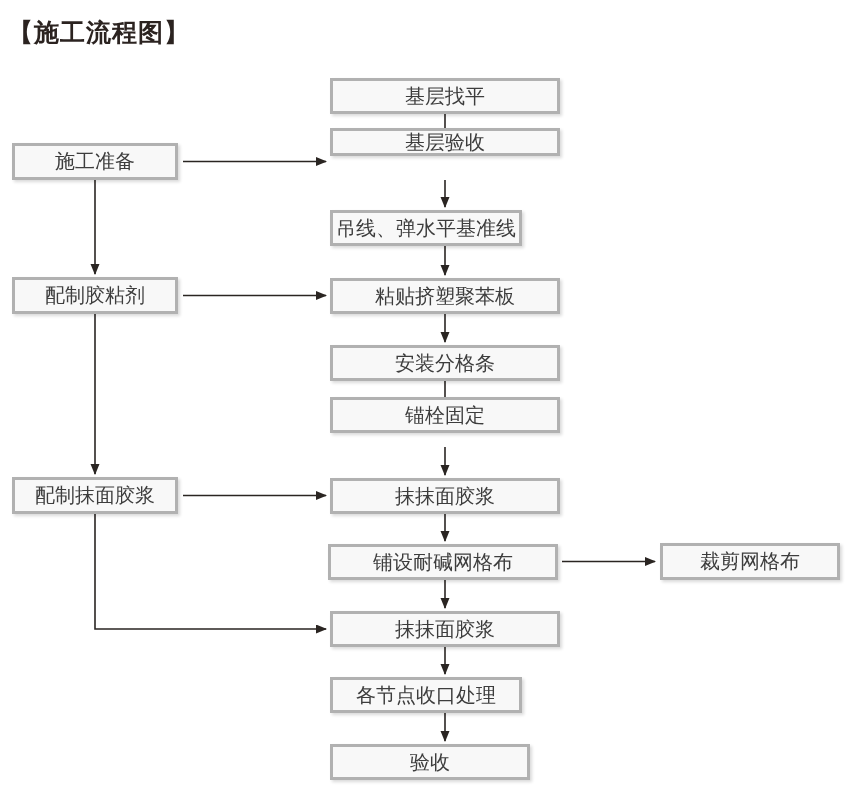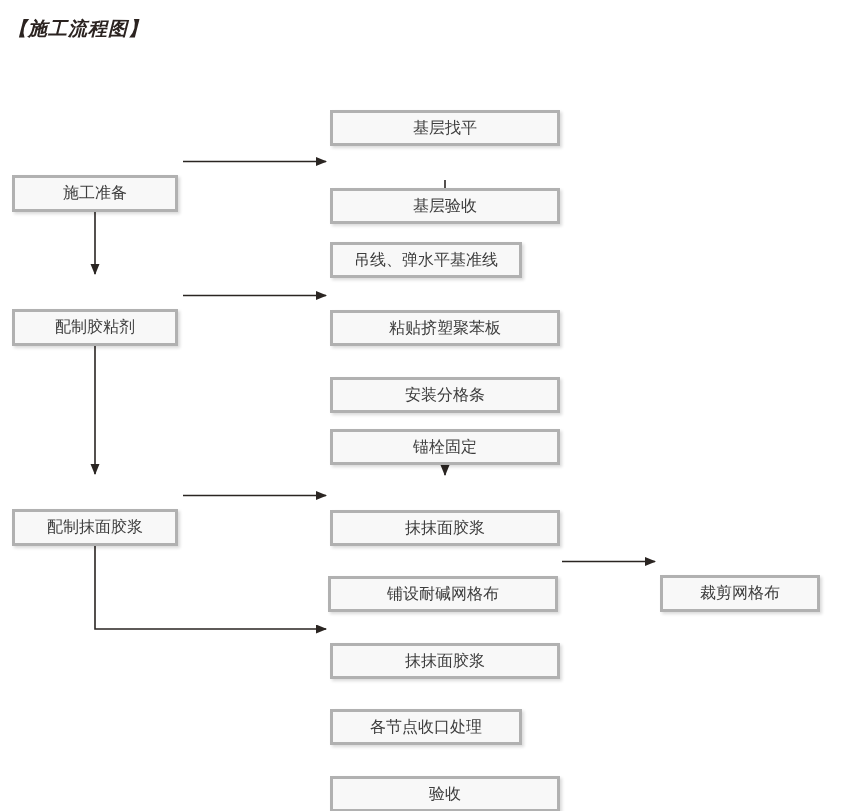--- a/index.html
+++ b/index.html
@@ -14,33 +14,31 @@
   html,body{background:var(--page-bg);}
   body{
     font-family:"DejaVu Sans","Liberation Sans",sans-serif;
     width:846px;height:811px;overflow:hidden;
   }
   .canvas{
     position:relative;width:846px;height:811px;background:var(--page-bg);
   }
   .page-title{
     position:absolute;left:8px;top:16px;
-    font-size:19px;font-weight:bold;color:var(--title);
+    font-size:25px;font-weight:bold;color:var(--title);
     letter-spacing:1px;
-    font-style:italic;
   }
   .node{
     position:absolute;
     display:flex;align-items:center;justify-content:center;
     background:var(--box-fill);
     border:3px solid var(--box-border);
     box-shadow:2px 2px 3px rgba(0,0,0,0.15);
-    font-size:16px;color:var(--text);
+    font-size:20px;color:var(--text);
     white-space:nowrap;
-    margin-top:32px;
   }
   svg.connectors{position:absolute;left:0;top:0;width:846px;height:811px;pointer-events:none;}
   .conn{stroke:var(--arrow);stroke-width:1.6;fill:none;}
   .arrowhead-path{fill:var(--arrow);}
 </style>
 </head>
 <body>
 
 <div class="canvas">
 
@@ -70,30 +68,30 @@
     <path class="conn" marker-end="url(#ah)" d="M183,161.5 L326,161.5"></path>
     <path class="conn" marker-end="url(#ah)" d="M183,295.5 L326,295.5"></path>
     <path class="conn" marker-end="url(#ah)" d="M183,495.5 L326,495.5"></path>
 
     <path class="conn" marker-end="url(#ah)" d="M95,514 L95,629 L326,629"></path>
 
     <path class="conn" marker-end="url(#ah)" d="M562,561.5 L655,561.5"></path>
   </svg>
 
   <div class="node" style="left:330px;top:78px;width:230px;height:36px">基层找平</div>
-  <div class="node" style="left:330px;top:156px;width:230px;height:36px">基层验收</div>
+  <div class="node" style="left:330px;top:128px;width:230px;height:28px">基层验收</div>
   <div class="node" style="left:330px;top:210px;width:192px;height:36px">吊线、弹水平基准线</div>
   <div class="node" style="left:330px;top:278px;width:230px;height:36px">粘贴挤塑聚苯板</div>
   <div class="node" style="left:330px;top:345px;width:230px;height:36px">安装分格条</div>
   <div class="node" style="left:330px;top:397px;width:230px;height:36px">锚栓固定</div>
   <div class="node" style="left:330px;top:478px;width:230px;height:36px">抹抹面胶浆</div>
   <div class="node" style="left:328px;top:544px;width:230px;height:36px">铺设耐碱网格布</div>
   <div class="node" style="left:330px;top:611px;width:230px;height:36px">抹抹面胶浆</div>
   <div class="node" style="left:330px;top:677px;width:192px;height:36px">各节点收口处理</div>
-  <div class="node" style="left:330px;top:744px;width:230px;height:36px">验收</div>
+  <div class="node" style="left:330px;top:744px;width:200px;height:36px">验收</div>
 
   <div class="node" style="left:12px;top:143px;width:166px;height:37px">施工准备</div>
   <div class="node" style="left:12px;top:277px;width:166px;height:37px">配制胶粘剂</div>
   <div class="node" style="left:12px;top:477px;width:166px;height:37px">配制抹面胶浆</div>
 
-  <div class="node" style="left:660px;top:543px;width:160px;height:37px">裁剪网格布</div>
+  <div class="node" style="left:660px;top:543px;width:180px;height:37px">裁剪网格布</div>
 
 </div>
 
 </body></html>

